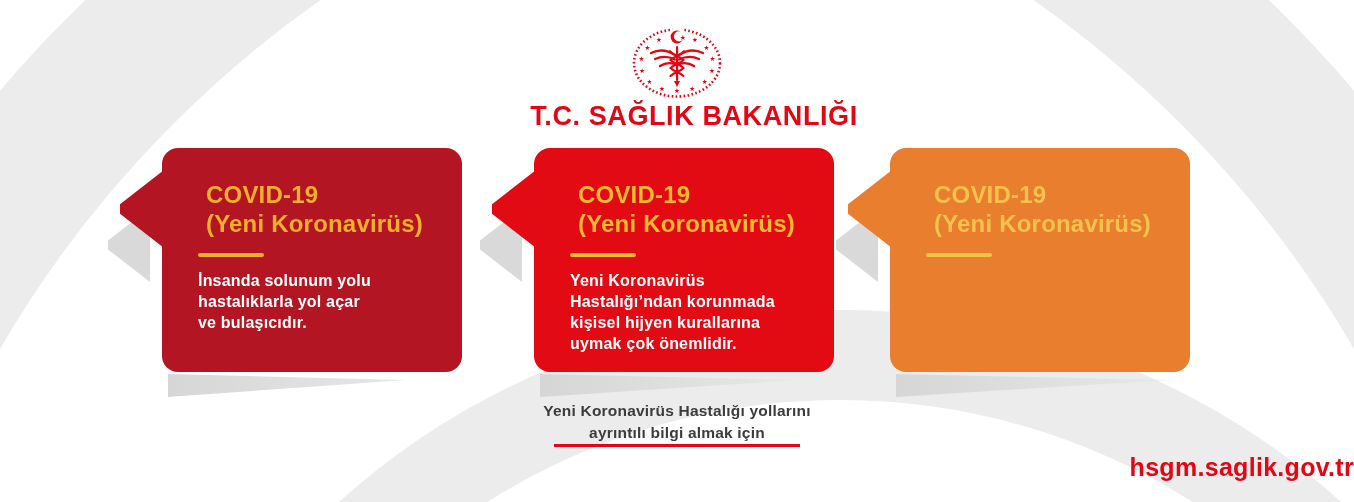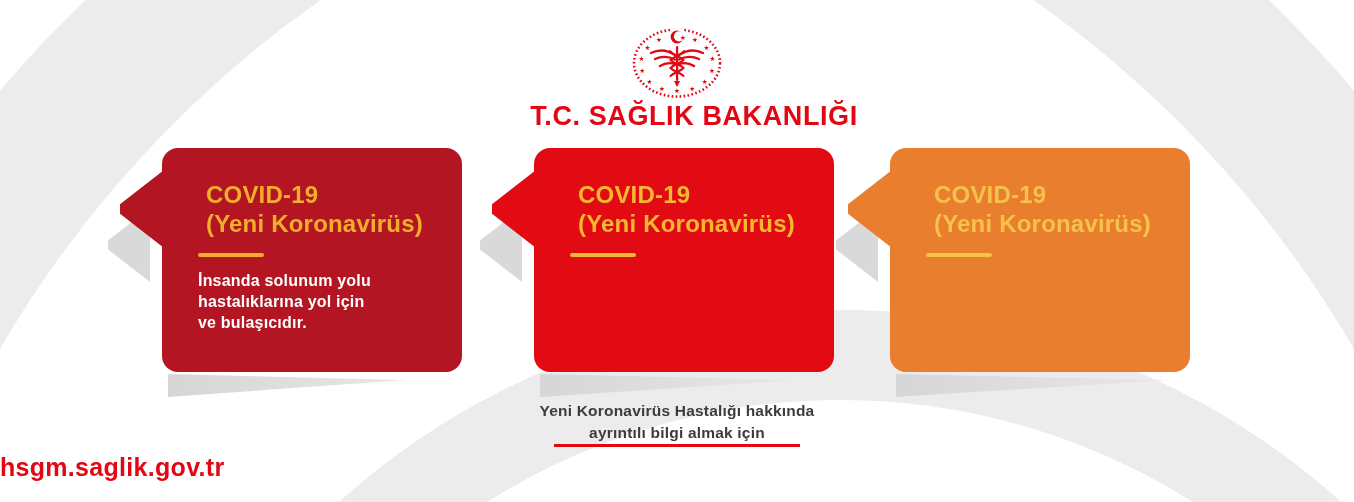--- a/index.html
+++ b/index.html
@@ -50,21 +50,21 @@
   }
   .cs-1{left:168px;width:238px;} .cs-2{left:540px;width:258px;} .cs-3{left:896px;width:272px;}
   
   .info{
     position:absolute;left:0;top:400px;width:100%;text-align:center;margin:0;
     font-size:15.5px;line-height:1.42;font-weight:bold;color:#3c3c3b;
     letter-spacing:.2px;white-space:pre-line;
   }
   .rule-red{position:absolute;left:554px;top:444px;width:246px;height:3px;background:var(--brand);}
   .site{
-    position:absolute;left:0;top:453px;width:100%;text-align:left;margin:0;
+    position:absolute;left:0;top:453px;width:100%;text-align:right;margin:0;
     font-size:25px;font-weight:bold;letter-spacing:.3px;color:var(--brand);
     text-decoration:none;display:block;
   }
 </style>
 </head>
 <body>
 
 <div class="stage" style="--brand: #e30613; --arc: #ececec; --shadow: #d9d9d9;">
 
   <div class="arc arc-left"></div>
@@ -116,36 +116,40 @@
     </g>
   </svg>
   <h1 class="ministry">T.C. SAĞLIK BAKANLIĞI</h1>
 
   <section class="card card-1" style="--bg: #b41522; --accent: #efaf2b;">
     <div class="speech-arrow"></div>
     <h2>COVID-19
 (Yeni Koronavirüs)</h2>
     <div class="rule"></div>
     <p>İnsanda solunum yolu
-hastalıklarına yol için
+hastalıklarla yol açar
 ve bulaşıcıdır.</p>
   </section>
 
   <section class="card card-2" style="--bg: #e30b13; --accent: #f4b92e;">
     <div class="speech-arrow"></div>
     <h2>COVID-19
 (Yeni Koronavirüs)</h2>
     <div class="rule"></div>
+    <p>Yeni Koronavirüs
+Hastalığı’ndan korunmada
+kişisel hijyen kurallarına
+uymak çok önemlidir.</p>
   </section>
 
   <section class="card card-3" style="--bg: #e87e2e; --accent: #f5c24b;">
     <div class="speech-arrow"></div>
     <h2>COVID-19
 (Yeni Koronavirüs)</h2>
     <div class="rule"></div>
   </section>
 
-  <p class="info">Yeni Koronavirüs Hastalığı hakkında
+  <p class="info">Yeni Koronavirüs Hastalığı yollarını
 ayrıntılı bilgi almak için</p>
   <div class="rule-red"></div>
   <a class="site" href="#">hsgm.saglik.gov.tr</a>
 
 </div>
 
 </body></html>

